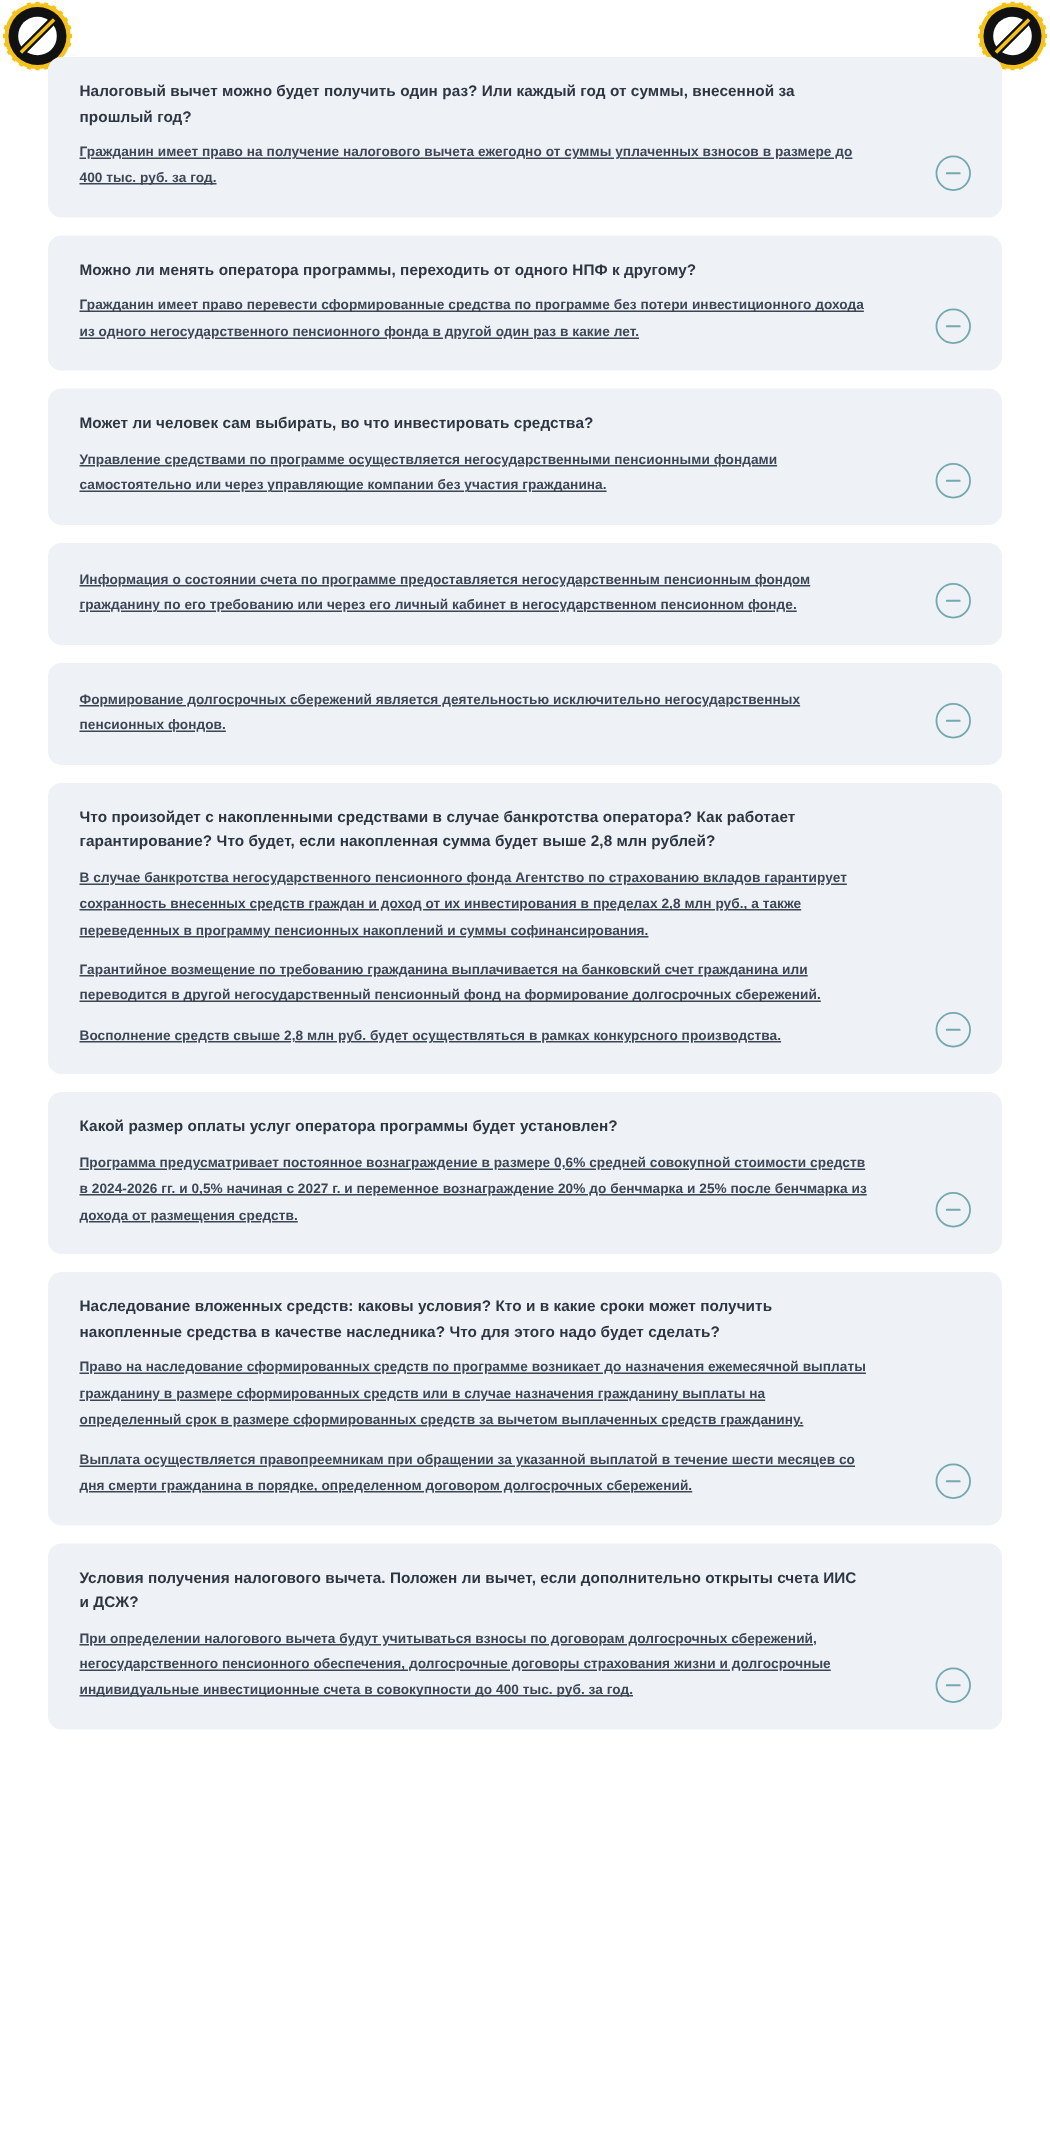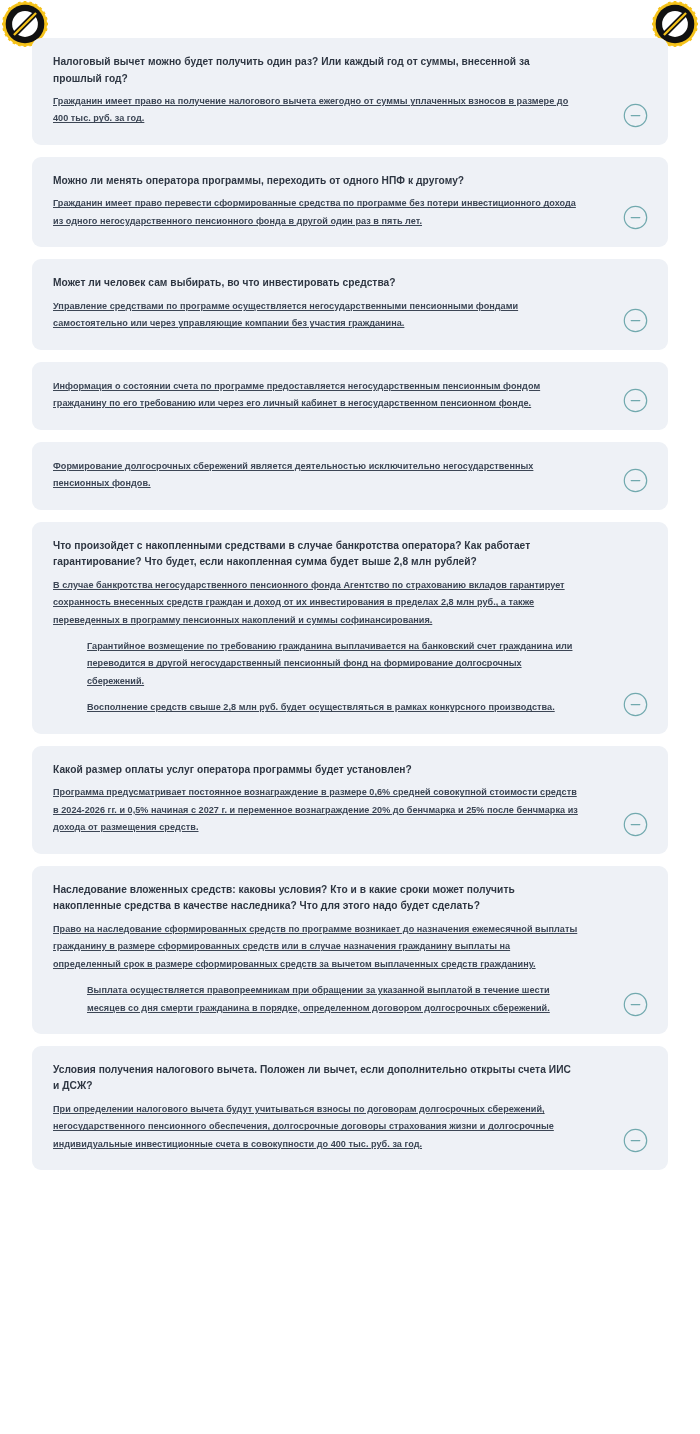--- a/index.html
+++ b/index.html
@@ -64,21 +64,21 @@
 
   .faq-answer {
     font-size: 9.1px;
     font-weight: bold;
     color: #3c4655;
     line-height: 1.92;
     letter-spacing: 0.004em;
     margin: 0;
     text-decoration: underline;
   }
-  .faq-answer + .faq-answer { margin-top: 9px; margin-left: 34px; }
+  .faq-answer + .faq-answer { margin-top: 9px; }
 
   
   .faq-toggle {
     flex: 0 0 auto;
     width: 25px;
     height: 25px;
     margin-left: 8px;
     margin-top: 2px;
     cursor: pointer;
   }
@@ -148,21 +148,21 @@
       <div class="faq-toggle">
         <svg viewBox="0 0 25 25" aria-hidden="true">
           <circle cx="12.5" cy="12.5" r="11.2" fill="none" stroke="#71a9ae" stroke-width="1.2"></circle>
           <rect x="7.6" y="11.9" width="9.8" height="1.3" rx="0.6" fill="#71a9ae"></rect>
         </svg>
       </div>
     </div>
     <div class="faq-item">
       <div class="faq-body">
         <p class="faq-question">Можно ли менять оператора программы, переходить от одного НПФ к другому?</p>
-        <p class="faq-answer">Гражданин имеет право перевести сформированные средства по программе без потери инвестиционного дохода из одного негосударственного пенсионного фонда в другой один раз в пять лет.</p>
+        <p class="faq-answer">Гражданин имеет право перевести сформированные средства по программе без потери инвестиционного дохода из одного негосударственного пенсионного фонда в другой один раз в какие лет.</p>
       </div>
       <div class="faq-toggle">
         <svg viewBox="0 0 25 25" aria-hidden="true">
           <circle cx="12.5" cy="12.5" r="11.2" fill="none" stroke="#71a9ae" stroke-width="1.2"></circle>
           <rect x="7.6" y="11.9" width="9.8" height="1.3" rx="0.6" fill="#71a9ae"></rect>
         </svg>
       </div>
     </div>
     <div class="faq-item">
       <div class="faq-body">

